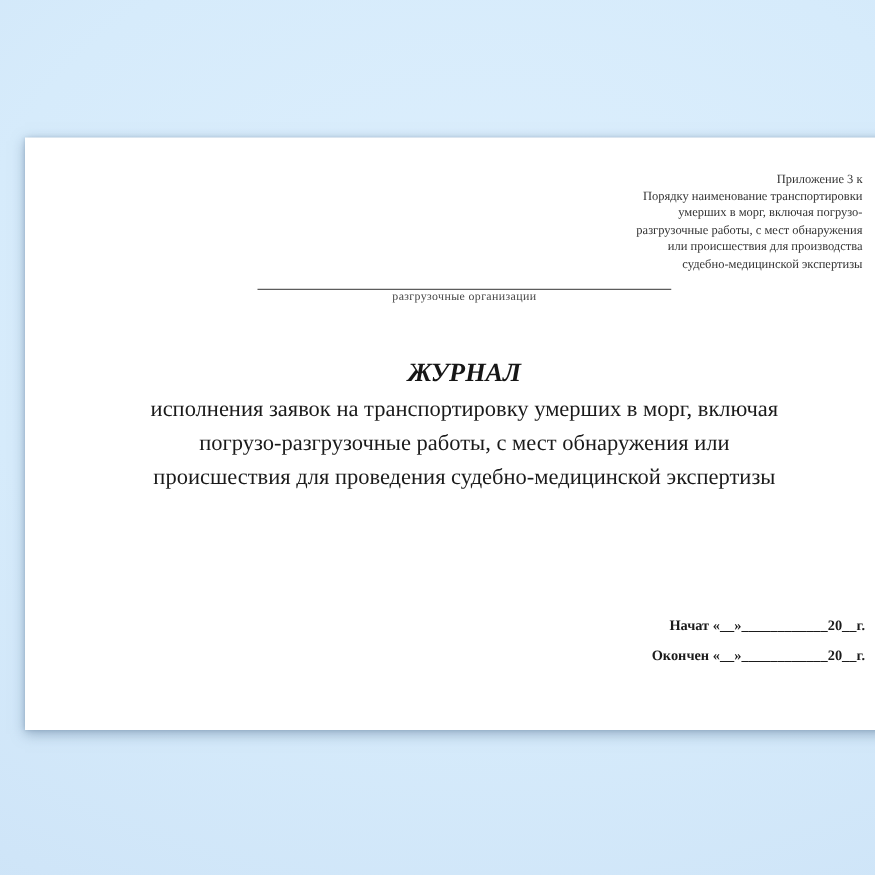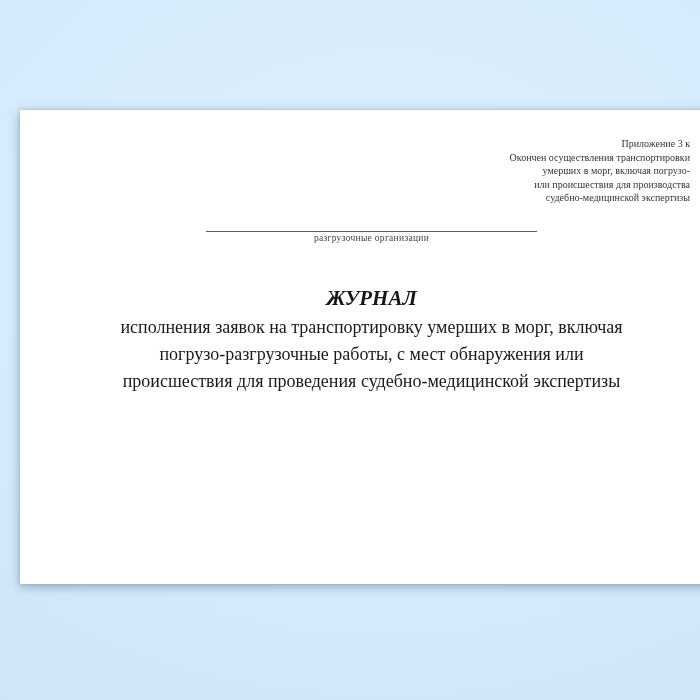--- a/index.html
+++ b/index.html
@@ -92,37 +92,40 @@
   }
 </style>
 </head>
 <body>
 
 <div class="scene">
   <div class="page">
 
     <div class="appendix">
       <div>Приложение 3 к</div>
-      <div>Окончен осуществления транспортировки</div>
+      <div>Порядку наименование транспортировки</div>
       <div>умерших в морг, включая погрузо-</div>
+      <div>разгрузочные работы, с мест обнаружения</div>
       <div>или происшествия для производства</div>
       <div>судебно-медицинской экспертизы</div>
     </div>
 
     <div class="org-block">
       <div class="org-rule"></div>
       <div class="org-caption">разгрузочные организации</div>
     </div>
 
     <div class="title-block">
       <div class="doc-title">ЖУРНАЛ</div>
       <div class="subtitle">
         <div>исполнения заявок на транспортировку умерших в морг, включая</div>
         <div>погрузо-разгрузочные работы, с мест обнаружения или</div>
         <div>происшествия для проведения судебно-медицинской экспертизы</div>
       </div>
     </div>
 
     <div class="dates">
+      <div class="date-row">Начат «__»____________20__г.</div>
+      <div class="date-row">Окончен «__»____________20__г.</div>
     </div>
 
   </div>
 </div>
 
 </body></html>

